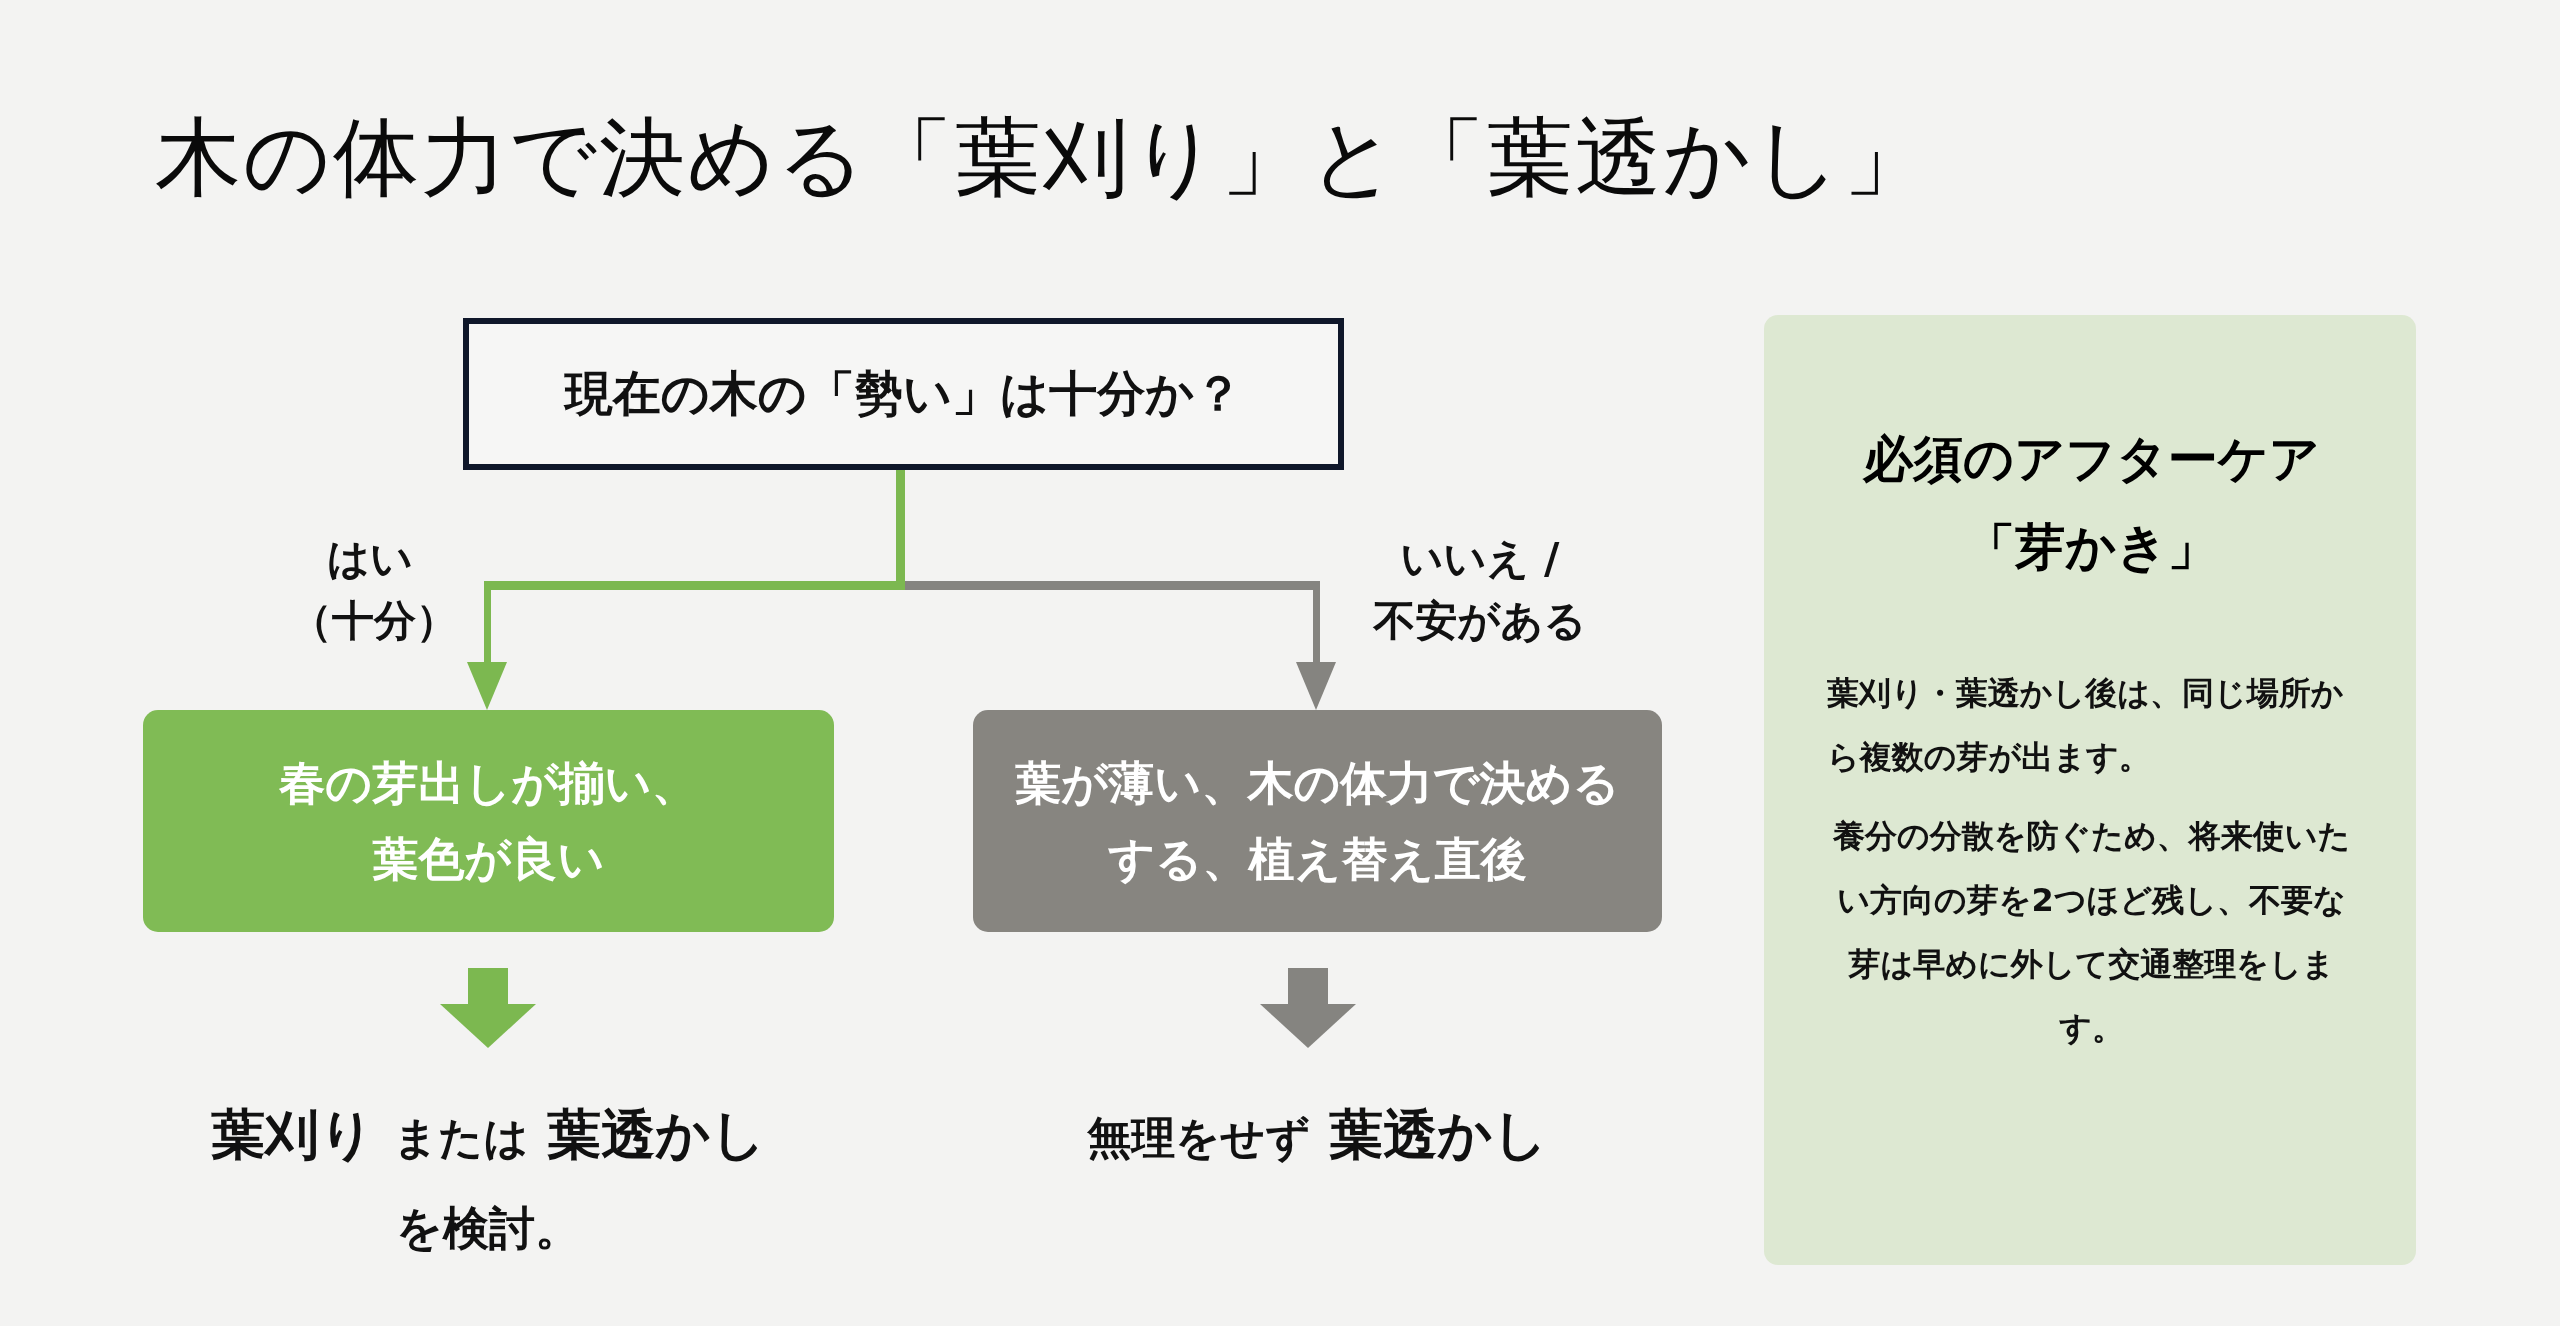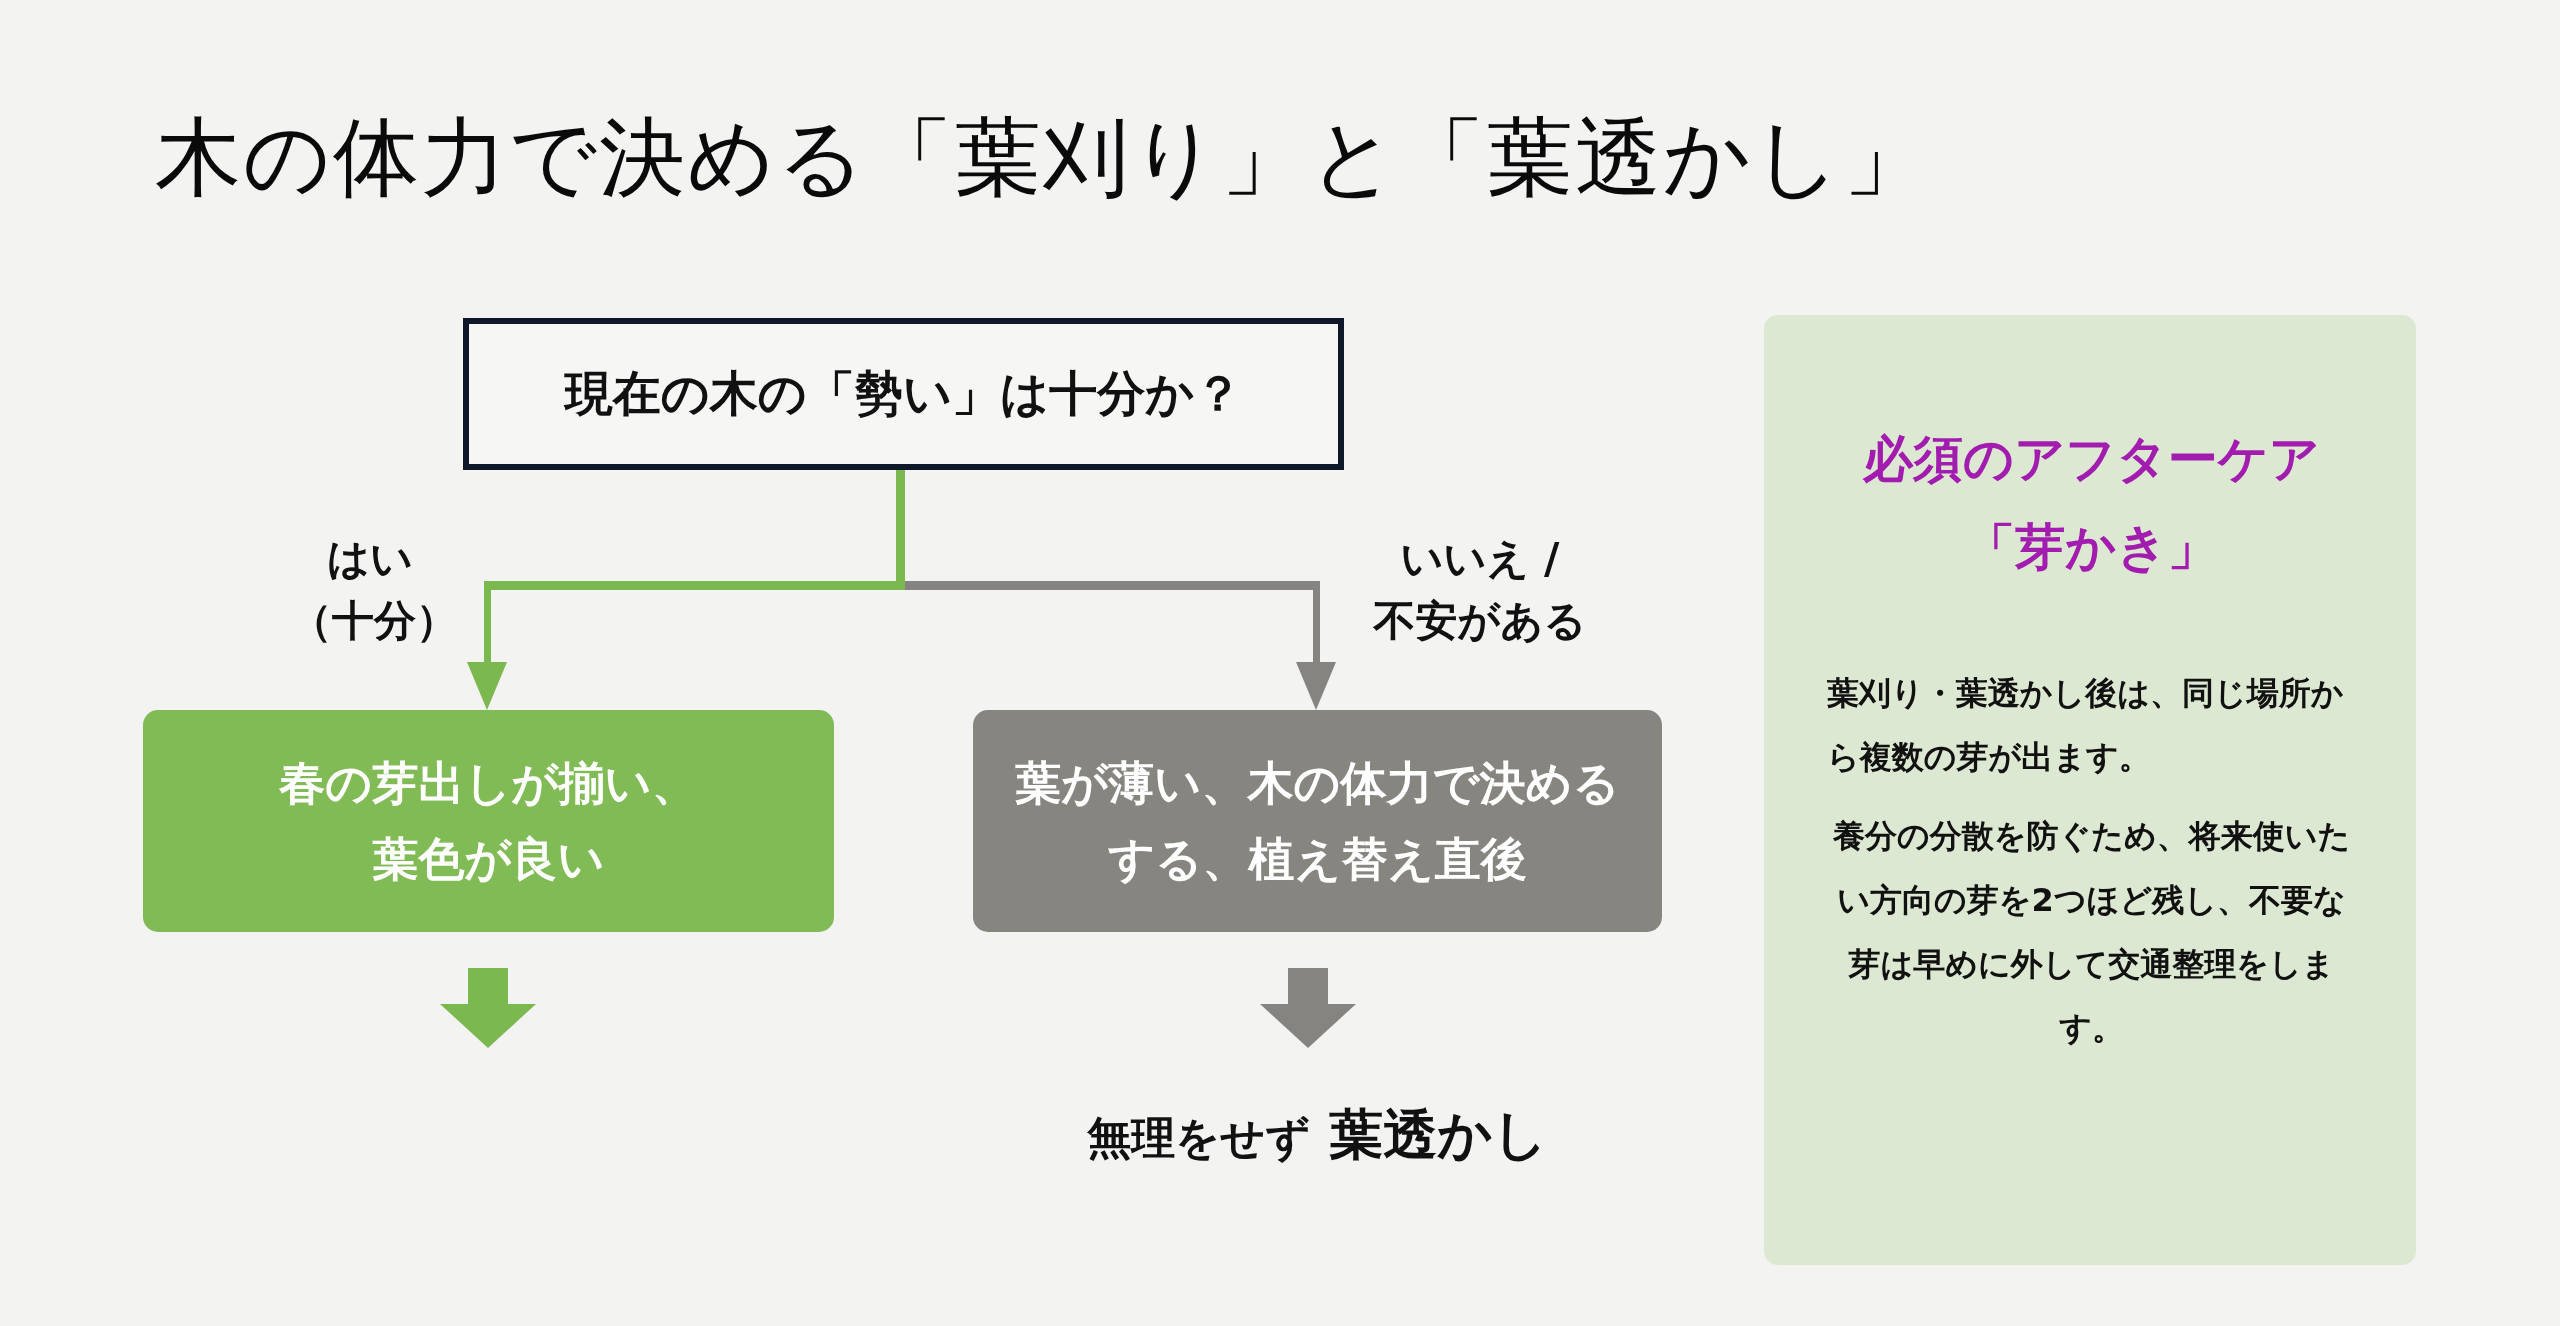--- a/index.html
+++ b/index.html
@@ -68,21 +68,21 @@
     .result .line2 { font-size: 46px; line-height: 90px; }
     .result .small { font-size: 44px; }
     .result .big { font-size: 58px; }
 
     .aftercare {
       position: absolute; left: 1764px; top: 315px; width: 652px; height: 950px;
       background: #dde8d2; border-radius: 14px;
       padding: 100px 60px 0 63px;
     }
     .aftercare-title {
-      text-align: center; font-size: 50px; font-weight: bold; line-height: 88px; color: #a21caf;
+      text-align: center; font-size: 50px; font-weight: bold; line-height: 88px; color: #000000;
     }
     .aftercare-body {
       margin-top: 70px; font-size: 32px; font-weight: bold; line-height: 64px; color: #111;
     }
     .aftercare-body p { margin: 0; }
     .aftercare-body p + p { margin-top: 15px; text-align: center; }
   </style>
 </head>
 <body>
 
@@ -122,20 +122,28 @@
 
   <div class="big-arrow" style="left:440px;">
     <div class="shaft green-bg"></div>
     <div class="head"></div>
   </div>
   <div class="big-arrow gray" style="left:1260px;">
     <div class="shaft gray-bg"></div>
     <div class="head"></div>
   </div>
 
+  <div class="result" style="left:143px; top:1090px; width:691px;">
+    <div class="line1">
+      <span>葉刈り</span>
+      <span class="small">または</span>
+      <span>葉透かし</span>
+    </div>
+    <div class="line2">を検討。</div>
+  </div>
 
   <div class="result" style="left:960px; top:1090px; width:715px;">
     <div class="line1">
       <span class="small">無理をせず</span>
       <span>葉透かし</span>
     </div>
   </div>
 
   <div class="aftercare">
     <div class="aftercare-title">

